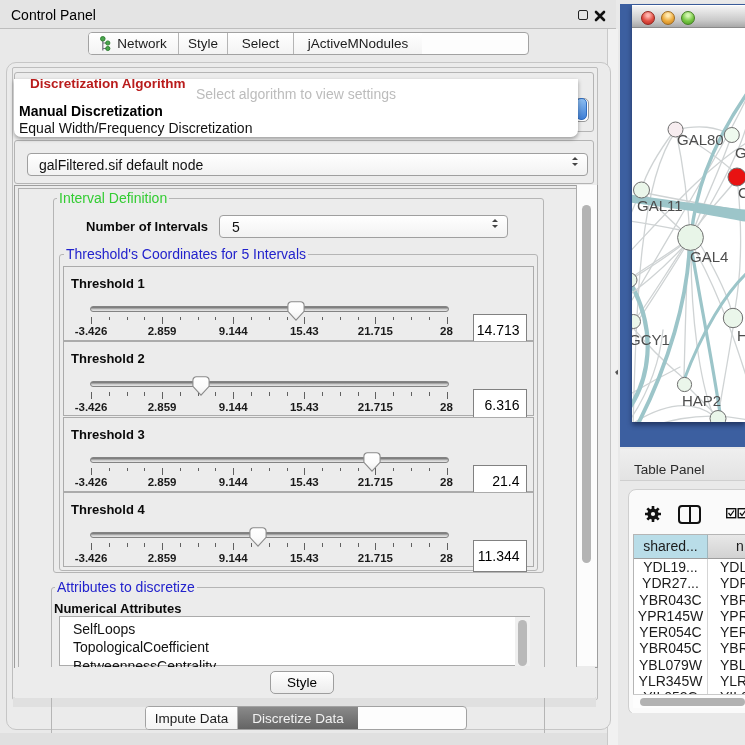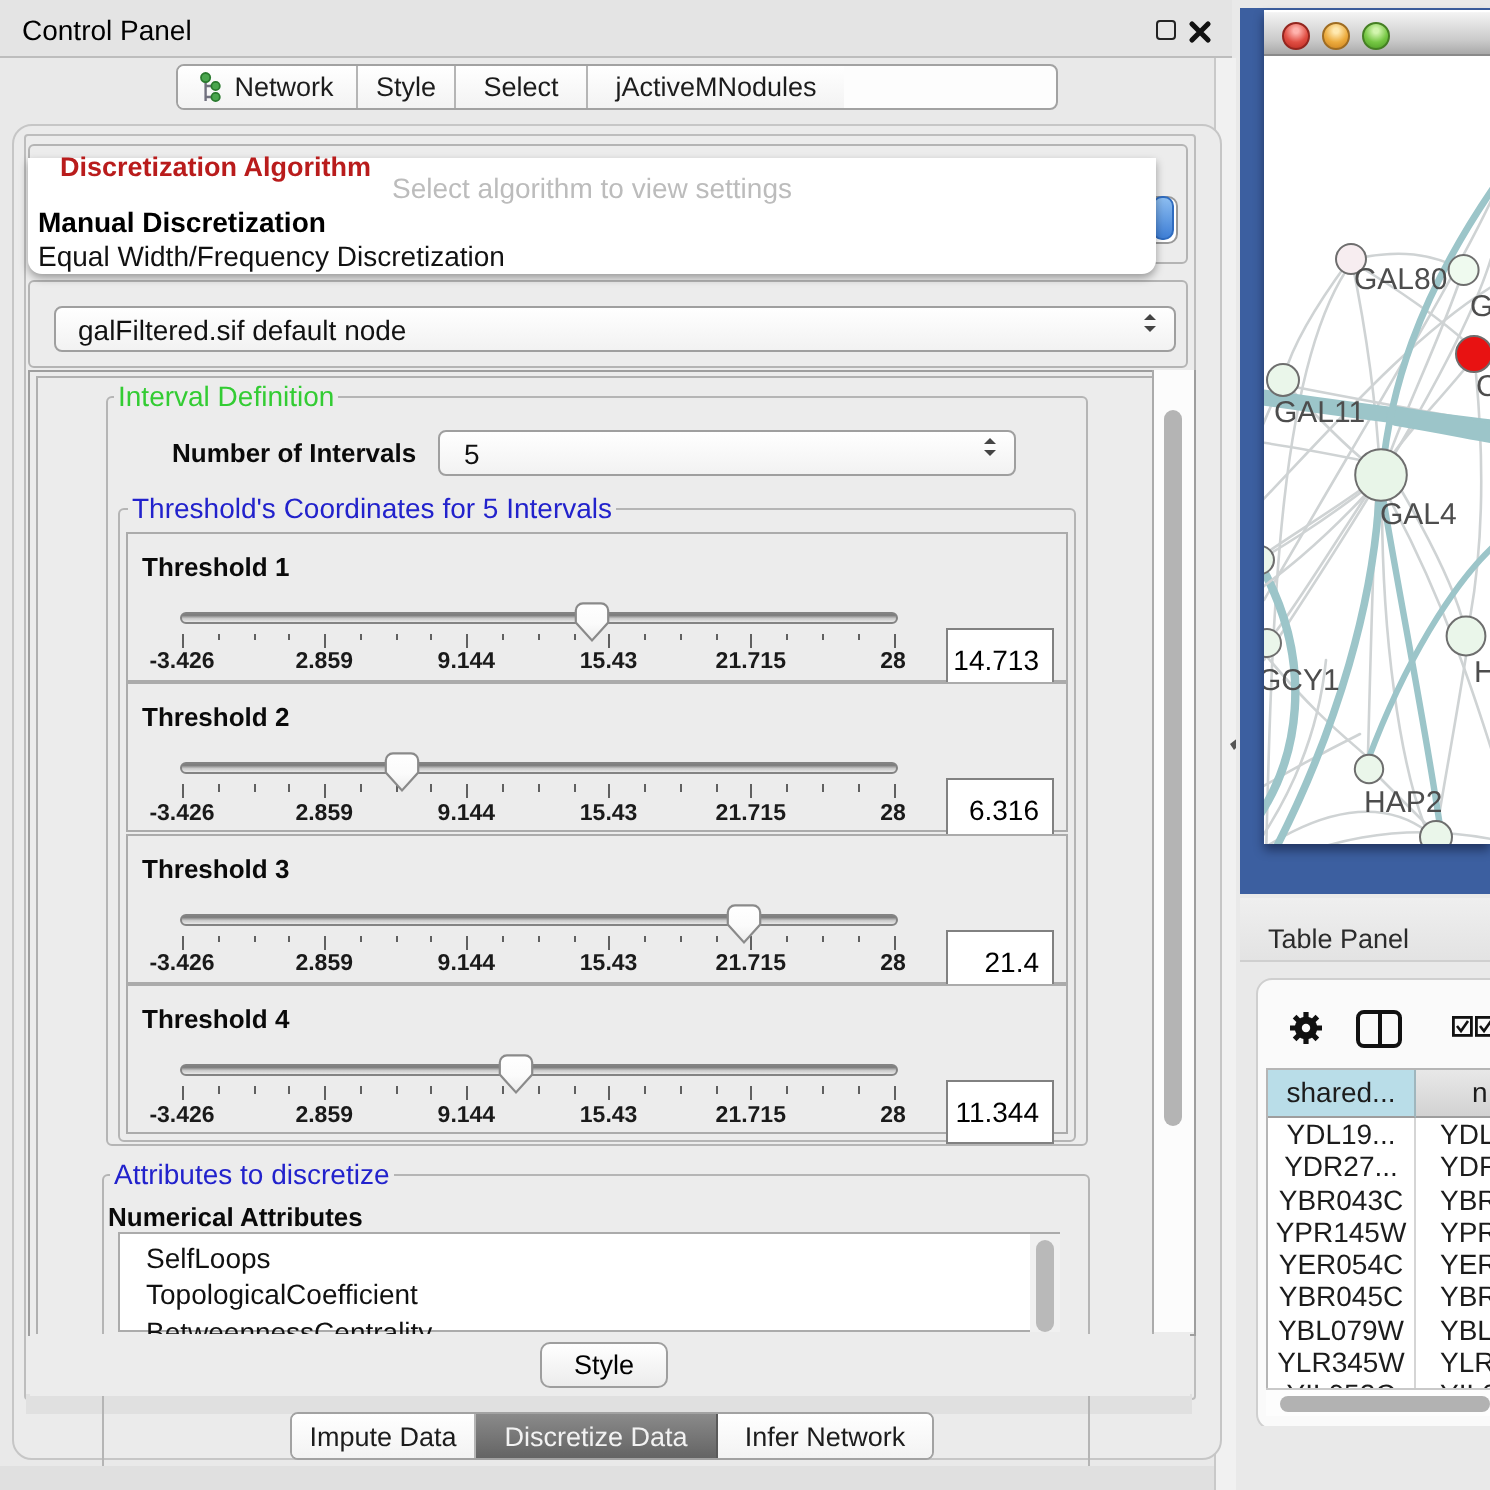--- a/index.html
+++ b/index.html
@@ -275,21 +275,20 @@
 <div class="abs" style="left:515px;top:617px;width:15px;height:49px;background:#f0f0f0;"></div>
 <div class="abs" style="left:518px;top:620px;width:9px;height:46px;background:#b9b9b9;border-radius:4.5px;"></div>
 
 <div class="abs" style="left:15px;top:667px;width:580px;height:31px;background:#ececec;"></div>
 
 <div class="abs" style="left:270px;top:671px;width:62px;height:21px;background:linear-gradient(#ffffff,#ececec);border:1px solid #9e9e9e;border-radius:5px;font-size:13.5px;color:#000;text-align:center;line-height:21px;">Style</div>
 
 <div class="seg" style="left:145px;top:706px;width:320px;height:22px;">
   <div class="it" style="width:91px;">Impute Data</div>
   <div class="it sel" style="width:120px;">Discretize Data</div>
-  <div class="it" style="width:107px;">Infer Network</div>
 </div>
 <div class="abs" style="left:0;top:733px;width:607px;height:12px;background:#e0e0e0;"></div>
 
 <div class="abs" style="left:14px;top:79px;width:564px;height:58px;background:#fff;border-radius:0 0 7px 7px;box-shadow:0 2px 4px rgba(0,0,0,0.35);"></div>
 <div class="abs" style="left:30px;top:76px;font-size:13.5px;font-weight:bold;color:#b91c1c;">Discretization Algorithm</div>
 <div class="abs" style="left:14px;top:86px;width:564px;text-align:center;font-size:14px;color:#bcbcbc;">Select algorithm to view settings</div>
 <div class="abs" style="left:19px;top:103px;font-size:14px;font-weight:bold;color:#000;">Manual Discretization</div>
 <div class="abs" style="left:19px;top:119.5px;font-size:14px;color:#111;">Equal Width/Frequency Discretization</div>
 
 <div class="abs" style="left:618px;top:0;width:127px;height:745px;background:#e9e9e9;"></div>

